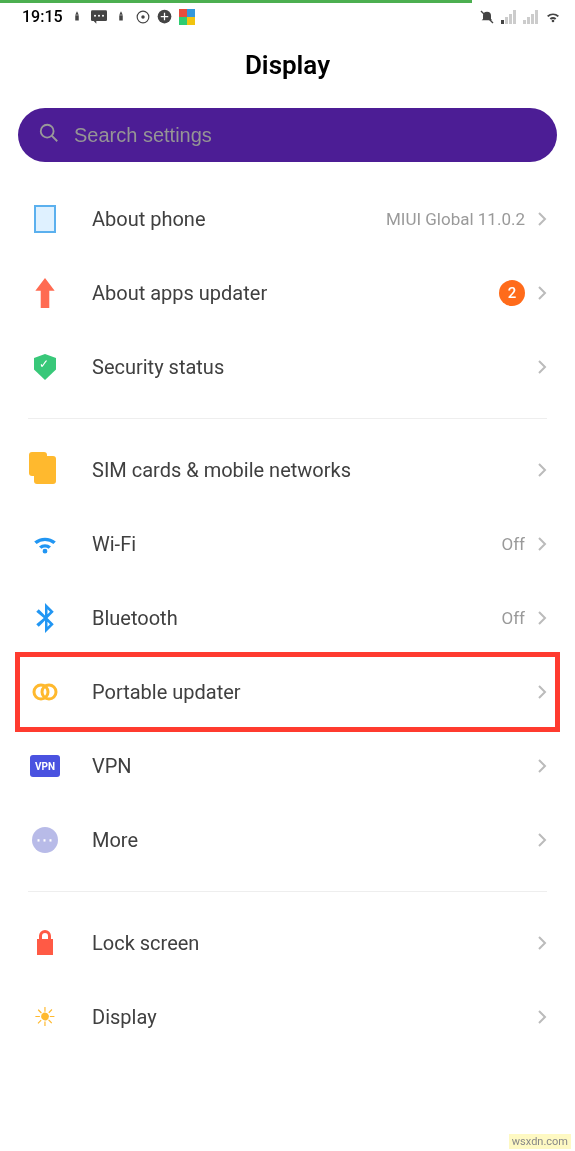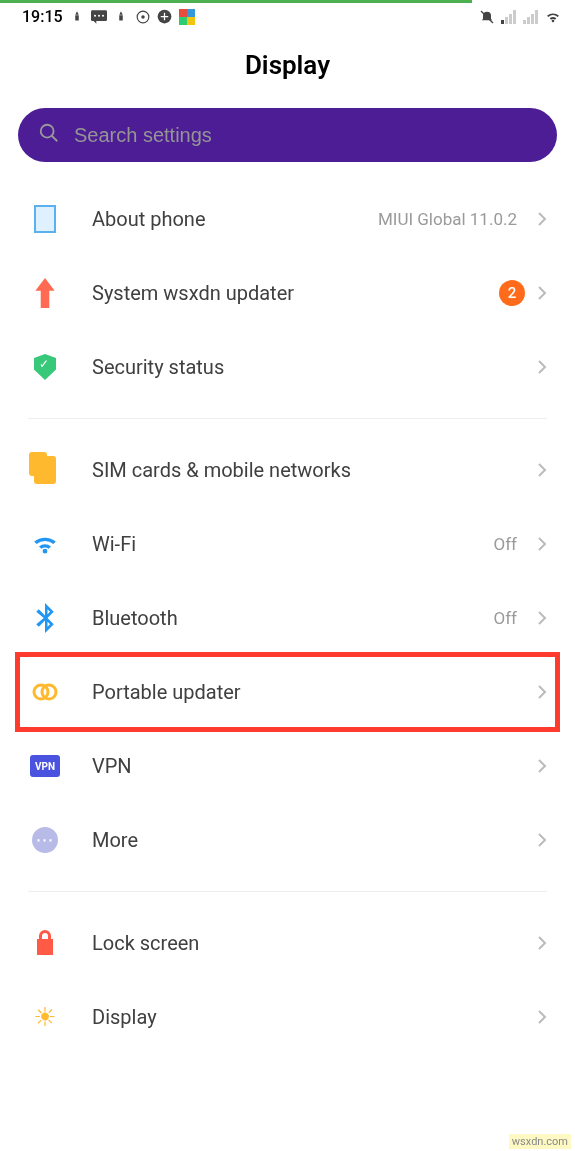--- a/index.html
+++ b/index.html
@@ -34,21 +34,21 @@
     .row {
       display: flex; align-items: center; padding: 20px 10px 20px 10px;
       position: relative;
     }
     .row.highlighted { outline: 5px solid #ff3b2f; outline-offset: -2px; }
     .icon-slot {
       width: 34px; height: 34px; display: flex; align-items: center;
       justify-content: center; margin-right: 30px; flex-shrink: 0;
     }
     .row-label { font-size: 20px; color: #404040; flex: 1; }
-    .row-value { font-size: 17px; color: #9a9a9a; margin-right: 20px; }
+    .row-value { font-size: 17px; color: #9a9a9a; margin-right: 12px; }
     .badge {
       width: 26px; height: 26px; border-radius: 50%; background: #ff6b1a;
       color: #fff; font-size: 15px; display: flex; align-items: center;
       justify-content: center; margin-right: 12px; font-weight: 500;
     }
     .chevron { color: #bbb; display: flex; align-items: center; }
     .watermark {
       position: absolute; bottom: 2px; right: 4px; font-size: 11px;
       color: #888; background: #fef9c3; padding: 1px 3px;
     }
@@ -169,21 +169,21 @@
         </svg>
       </div>
   </div>
 
   <div class="row">
     <div class="icon-slot ic-arrow-up">
       <svg width="26" height="30" viewBox="0 0 24 28">
           <path d="M12 0l9 12h-5v16h-8V12H3z"></path>
         </svg>
     </div>
-    <div class="row-label">System wsxdn updater</div>
+    <div class="row-label">About apps updater</div>
     <div class="badge">2</div>
     <div class="chevron">
         <svg width="10" height="16" viewBox="0 0 10 16">
           <path d="M2 2l6 6-6 6" fill="none" stroke="#bbb" stroke-width="2"></path>
         </svg>
       </div>
   </div>
 
   <div class="row">
     <div class="icon-slot">

